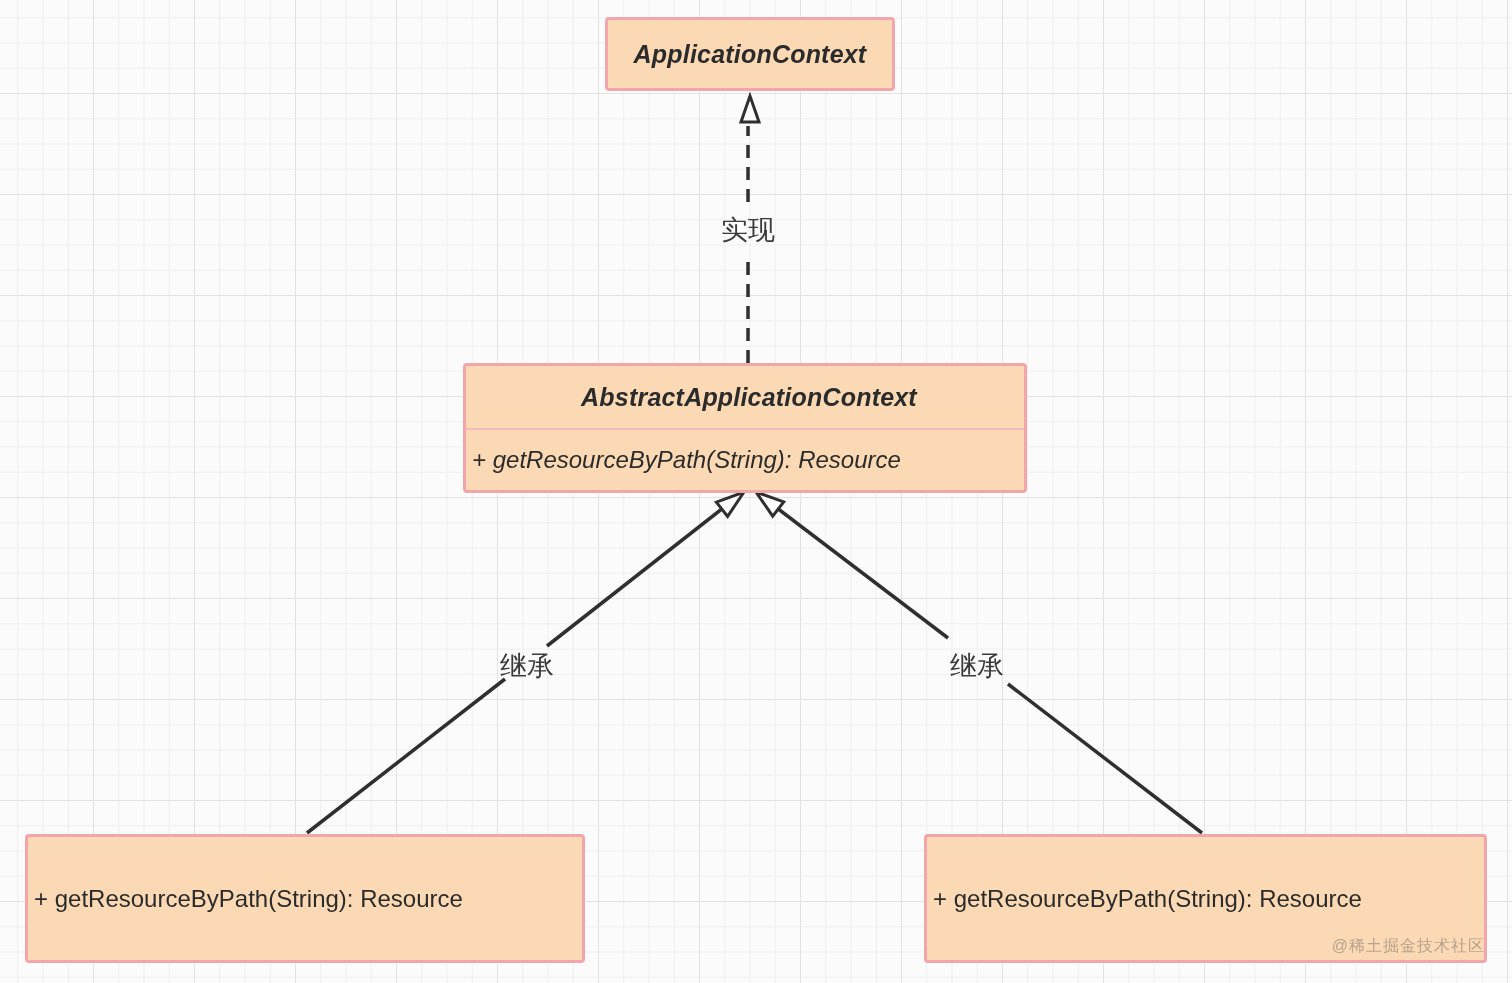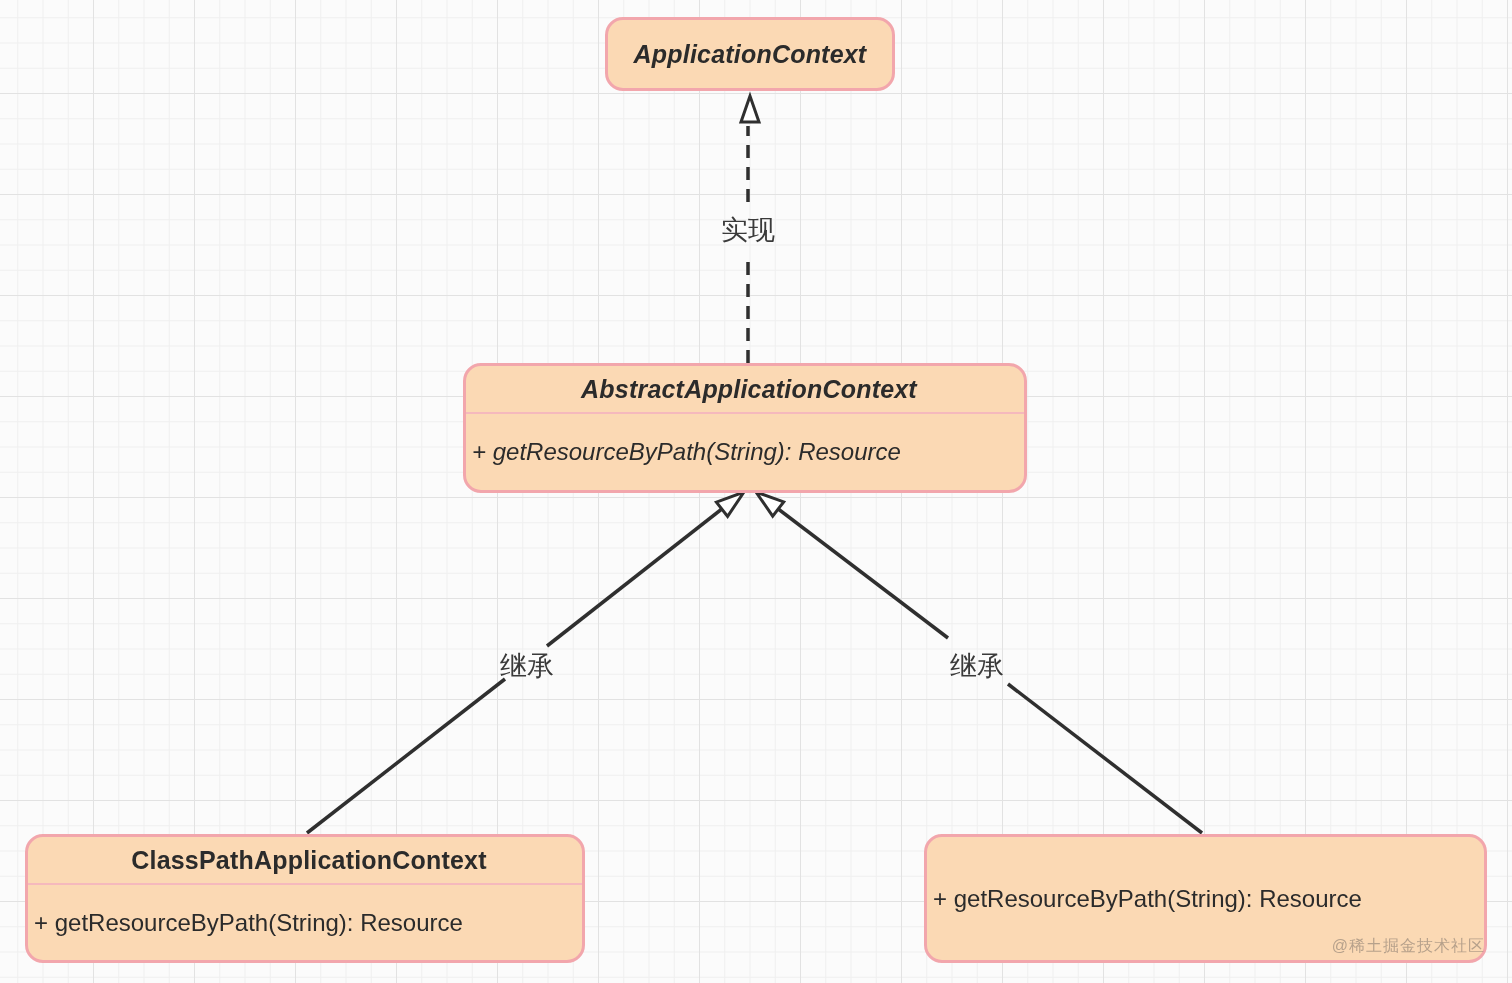--- a/index.html
+++ b/index.html
@@ -37,36 +37,36 @@
     stroke: #2f2f2f;
     stroke-width: 3;
     fill: #ffffff;
     stroke-linejoin: miter;
   }
 
   .uml-box {
     position: absolute;
     background: #fbd9b4;
     border: 3px solid #f2a6ac;
-    border-radius: 18px;
+    border-radius: 4px;
     display: flex;
     flex-direction: column;
     color: #2b2b2b;
   }
   .uml-header {
     display: flex;
     align-items: center;
     justify-content: center;
     font-size: 25px;
     font-weight: 700;
     letter-spacing: 0.2px;
   }
   .uml-box.single .uml-header { flex: 1; }
   .uml-box.double .uml-header {
-    height: 48px;
+    height: 64px;
     border-bottom: 2px solid #f5b9bd;
     padding-left: 8px;
   }
   .uml-body {
     flex: 1;
     display: flex;
     align-items: center;
     font-size: 24px;
     padding-left: 6px;
   }
@@ -118,21 +118,20 @@
   <div class="uml-box single" style="left:605px; top:17px; width:290px; height:74px;">
     <div class="uml-header italic">ApplicationContext</div>
   </div>
 
   <div class="uml-box double" style="left:463px; top:363px; width:564px; height:130px;">
     <div class="uml-header italic">AbstractApplicationContext</div>
     <div class="uml-body italic">+ getResourceByPath(String): Resource</div>
   </div>
 
   <div class="uml-box double" style="left:25px; top:834px; width:560px; height:129px;">
-    <div class="uml-header">ClassPathApplicationContext</div>
     <div class="uml-body">+ getResourceByPath(String): Resource</div>
   </div>
 
   <div class="uml-box double" style="left:924px; top:834px; width:563px; height:129px;">
     <div class="uml-body">+ getResourceByPath(String): Resource</div>
   </div>
 
   <span class="edge-label" style="left:748px; top:230px;">实现</span>
   <span class="edge-label" style="left:527px; top:666px;">继承</span>
   <span class="edge-label" style="left:977px; top:666px;">继承</span>

